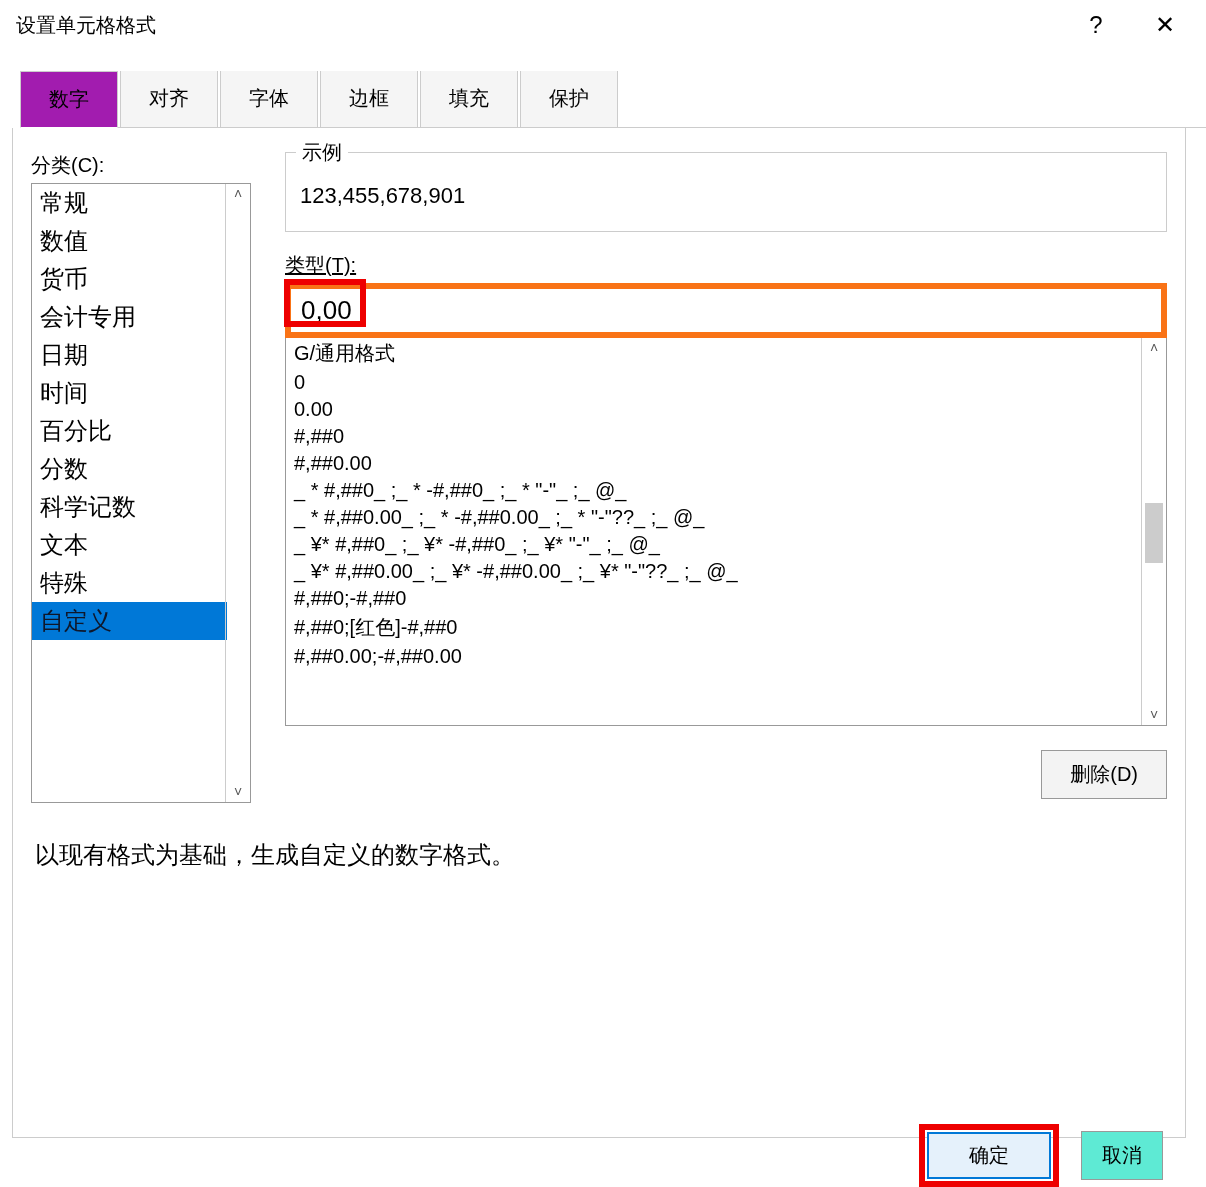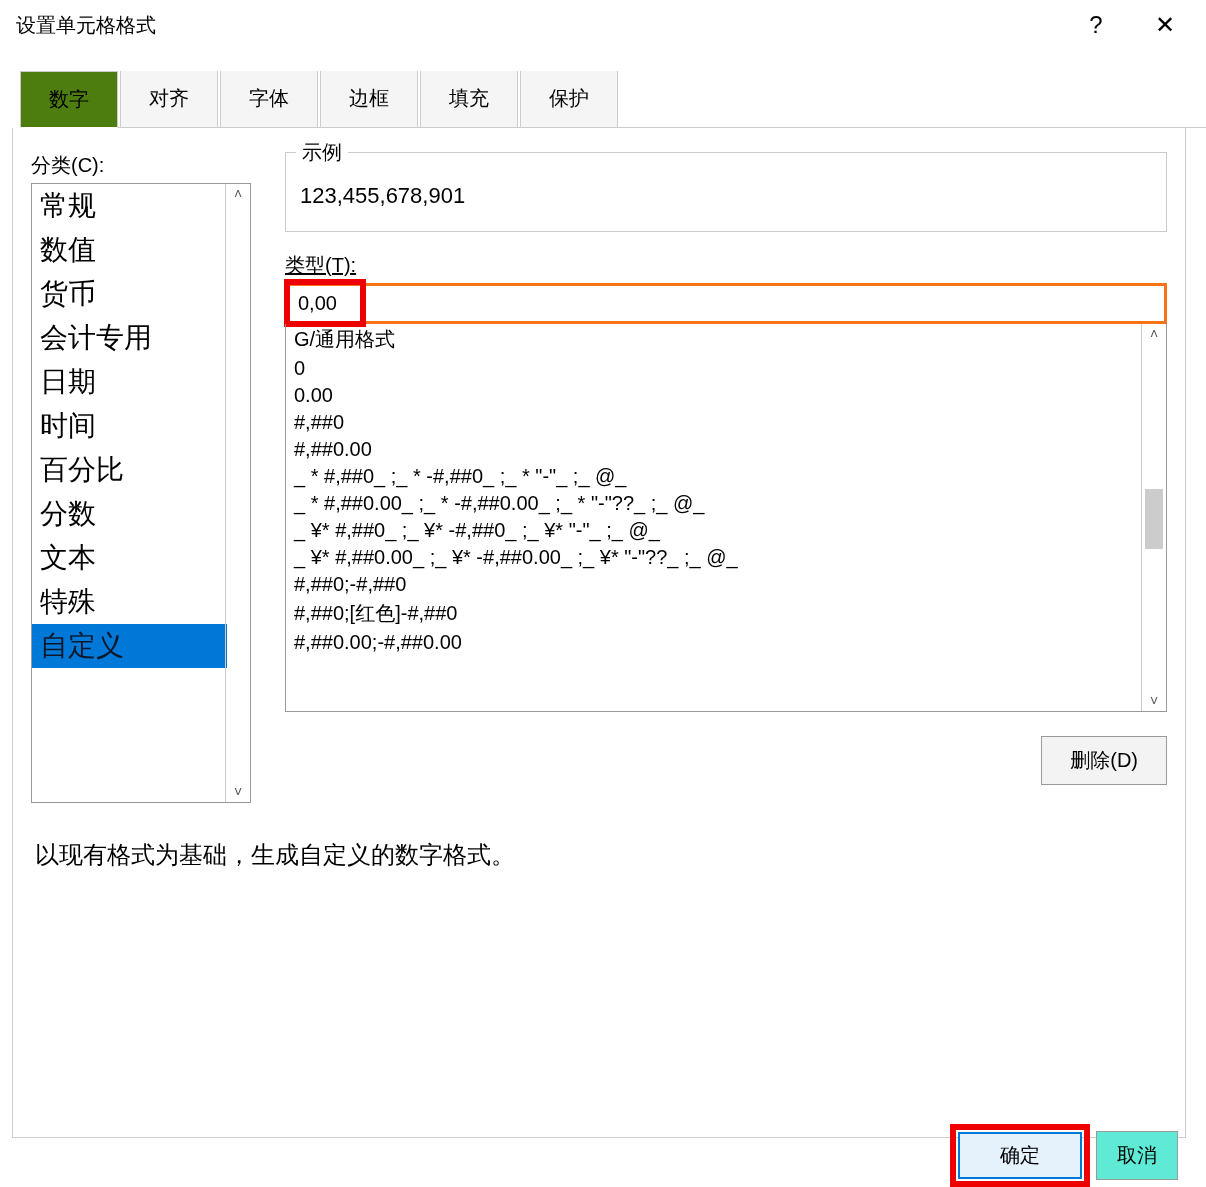--- a/index.html
+++ b/index.html
@@ -39,21 +39,21 @@
       border: 1px solid #ccc;
       border-bottom: none;
       margin-right: 2px;
       background: #fff;
       cursor: pointer;
       font-size: 20px;
       position: relative;
       top: 1px;
     }
     .tab.active {
-      background: #4d7c0f;
+      background: #a21caf;
       border-bottom: 1px solid #fff;
       z-index: 2;
     }
     .tab:not(.active) {
       background: #f5f5f5;
       border-top: none;
       border-bottom: 1px solid #ccc;
     }
     .tab-content {
       border: 1px solid #ccc;
@@ -84,21 +84,21 @@
       border-left: 1px solid #ccc;
       display: flex;
       flex-direction: column;
       justify-content: space-between;
       align-items: center;
       padding: 2px 0;
     }
     .scroll-arrow { font-size: 14px; color: #555; cursor: pointer; }
     .list-item {
       padding: 3px 8px;
-      font-size: 28px;
+      font-size: 24px;
       cursor: pointer;
     }
     .list-item.selected {
       background: #0078d7;
       color: #0f172a;
     }
     .right-col { flex: 1; padding-left: 34px; }
     .sample-group {
       border: 1px solid #ccc;
       padding: 22px 20px 22px 14px;
@@ -118,22 +118,22 @@
       font-size: 20px;
       margin-bottom: 4px;
       text-decoration: underline;
     }
     .type-input-wrap {
       position: relative;
       margin-bottom: 0;
     }
     .type-input {
       width: 100%;
-      border: 3px solid #f97316;
-      font-size: 20px;
+      border: 6px solid #f97316;
+      font-size: 26px;
       padding: 6px 10px;
       font-family: inherit;
     }
     .red-box-input {
       position: absolute;
       top: -4px;
       left: -1px;
       width: 82px;
       height: 48px;
       border: 6px solid #ee0000;
@@ -187,23 +187,23 @@
       cursor: pointer;
       font-family: inherit;
     }
     .desc {
       margin: 36px 4px 0 4px;
       font-size: 24px;
     }
     .footer {
       position: absolute;
       bottom: 0;
-      right: 28px;
-      display: flex;
-      gap: 6px;
+      right: 43px;
+      display: flex;
+      gap: 22px;
       align-items: center;
       justify-content: center;
     }
     .ok-wrap {
       border: 6px solid #ee0000;
       padding: 2px;
     }
     .ok-btn {
       border: 2px solid #0078d7;
       background: #e5f1fb;
@@ -246,20 +246,21 @@
       <div class="listbox">
         <div class="list-scroll" id="category-list">
             <div class="list-item">常规</div>
             <div class="list-item">数值</div>
             <div class="list-item">货币</div>
             <div class="list-item">会计专用</div>
             <div class="list-item">日期</div>
             <div class="list-item">时间</div>
             <div class="list-item">百分比</div>
             <div class="list-item">分数</div>
+            <div class="list-item">科学记数</div>
             <div class="list-item">文本</div>
             <div class="list-item">特殊</div>
             <div class="list-item selected">自定义</div>
           </div>
         <div class="scrollbar">
           <span class="scroll-arrow">˄</span>
           <span class="scroll-arrow">˅</span>
         </div>
       </div>
     </div>

